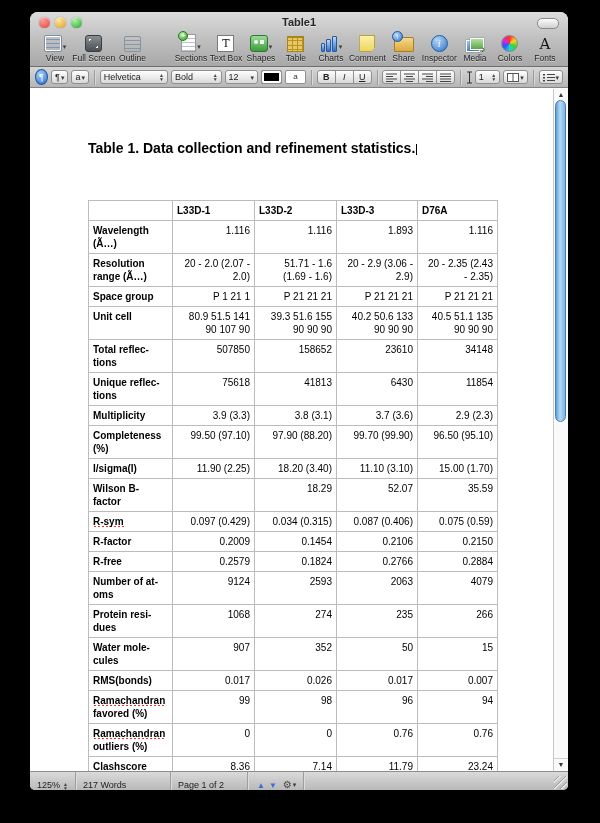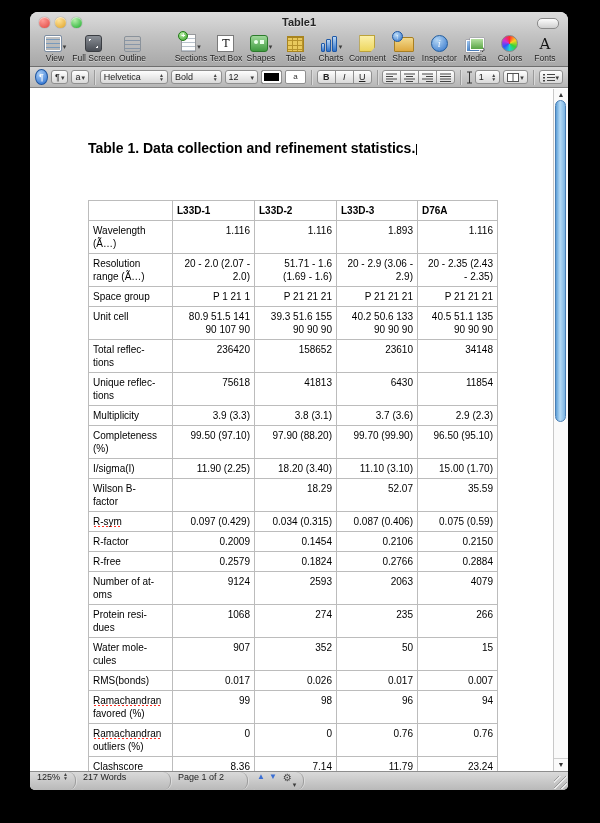--- a/index.html
+++ b/index.html
@@ -95,38 +95,38 @@
 
   
   .content{position:absolute;top:77px;left:0;right:0;bottom:19px;background:#fff;overflow:hidden;}
   .doc-title{position:absolute;left:58px;top:51px;font-size:14px;font-weight:bold;color:#000;}
   .cursor{display:inline-block;width:1px;height:11px;background:#000;vertical-align:-2px;margin-left:1px;}
 
   table.stats{position:absolute;left:58px;top:75px;width:409px;border-collapse:collapse;table-layout:fixed;margin-top:36px;}
   table.stats th,table.stats td{border:1px solid #bcbcbc;font-size:10px;padding:3px 4px;
         vertical-align:top;line-height:1.3;color:#000;}
   table.stats thead th{font-weight:bold;text-align:left;}
-  table.stats th.rowlabel{font-weight:normal;text-align:left;white-space:pre-line;}
+  table.stats th.rowlabel{font-weight:bold;text-align:left;white-space:pre-line;}
   table.stats td{text-align:right;font-weight:normal;}
   .sq{background-image:radial-gradient(circle,#ff2d21 38%,rgba(255,45,33,0) 44%);
       background-size:4px 3px;background-repeat:repeat-x;background-position:0 100%;padding-bottom:1px;}
 
   
   .vscroll{position:absolute;top:0;right:0;bottom:0;width:15px;background:#fafafa;border-left:1px solid #c8c8c8;box-sizing:border-box;}
   .varrow{position:absolute;left:0;right:0;height:12px;text-align:center;font-size:7px;color:#333;line-height:12px;}
   .varrow.up{top:0;}
   .varrow.down{bottom:0;border-top:1px solid #d0d0d0;}
   .vthumb{position:absolute;left:1px;width:11px;top:11px;height:322px;border-radius:6px;
           background:linear-gradient(90deg,#5d9ed6,#b5dbf7 45%,#7cb4e2);border:1px solid #4a7fb5;box-sizing:border-box;}
 
   
   .statusbar{position:absolute;left:0;right:0;bottom:0;height:19px;
              background:linear-gradient(#dadada,#b9b9b9);border-top:1px solid #8d8d8d;
              display:flex;align-items:center;font-size:9px;color:#222;box-sizing:border-box;}
-  .sseg{display:flex;align-items:flex-start;height:100%;padding:0 7px;border-right:1px solid #9d9d9d;box-shadow:1px 0 0 #dcdcdc;border-radius:8px;}
+  .sseg{display:flex;align-items:flex-end;height:100%;padding:0 7px;border-right:1px solid #9d9d9d;box-shadow:1px 0 0 #dcdcdc;}
   .tri-up,.tri-down{font-size:8px;color:#3b6fd4;margin:0 2px;}
   .gear{font-size:10px;color:#444;margin-left:4px;}
   .grip{position:absolute;right:1px;bottom:1px;width:13px;height:13px;
         background:repeating-linear-gradient(135deg,#0000 0 3px,#9a9a9a 3px 4px,#e8e8e8 4px 5px);}
 </style>
 </head>
 <body>
 
 <div class="window">
 
@@ -413,21 +413,21 @@
           <tr>
             <th class="rowlabel">Unit cell</th>
             <td>80.9 51.5 141 90 107 90</td>
             <td>39.3 51.6 155 90 90 90</td>
             <td>40.2 50.6 133 90 90 90</td>
             <td>40.5 51.1 135 90 90 90</td>
           </tr>
           <tr>
             <th class="rowlabel">Total reflec-
 tions</th>
-            <td>236420</td>
+            <td>507850</td>
             <td>158652</td>
             <td>23610</td>
             <td>34148</td>
           </tr>
           <tr>
             <th class="rowlabel">Unique reflec-
 tions</th>
             <td>75618</td>
             <td>41813</td>
             <td>6430</td>

